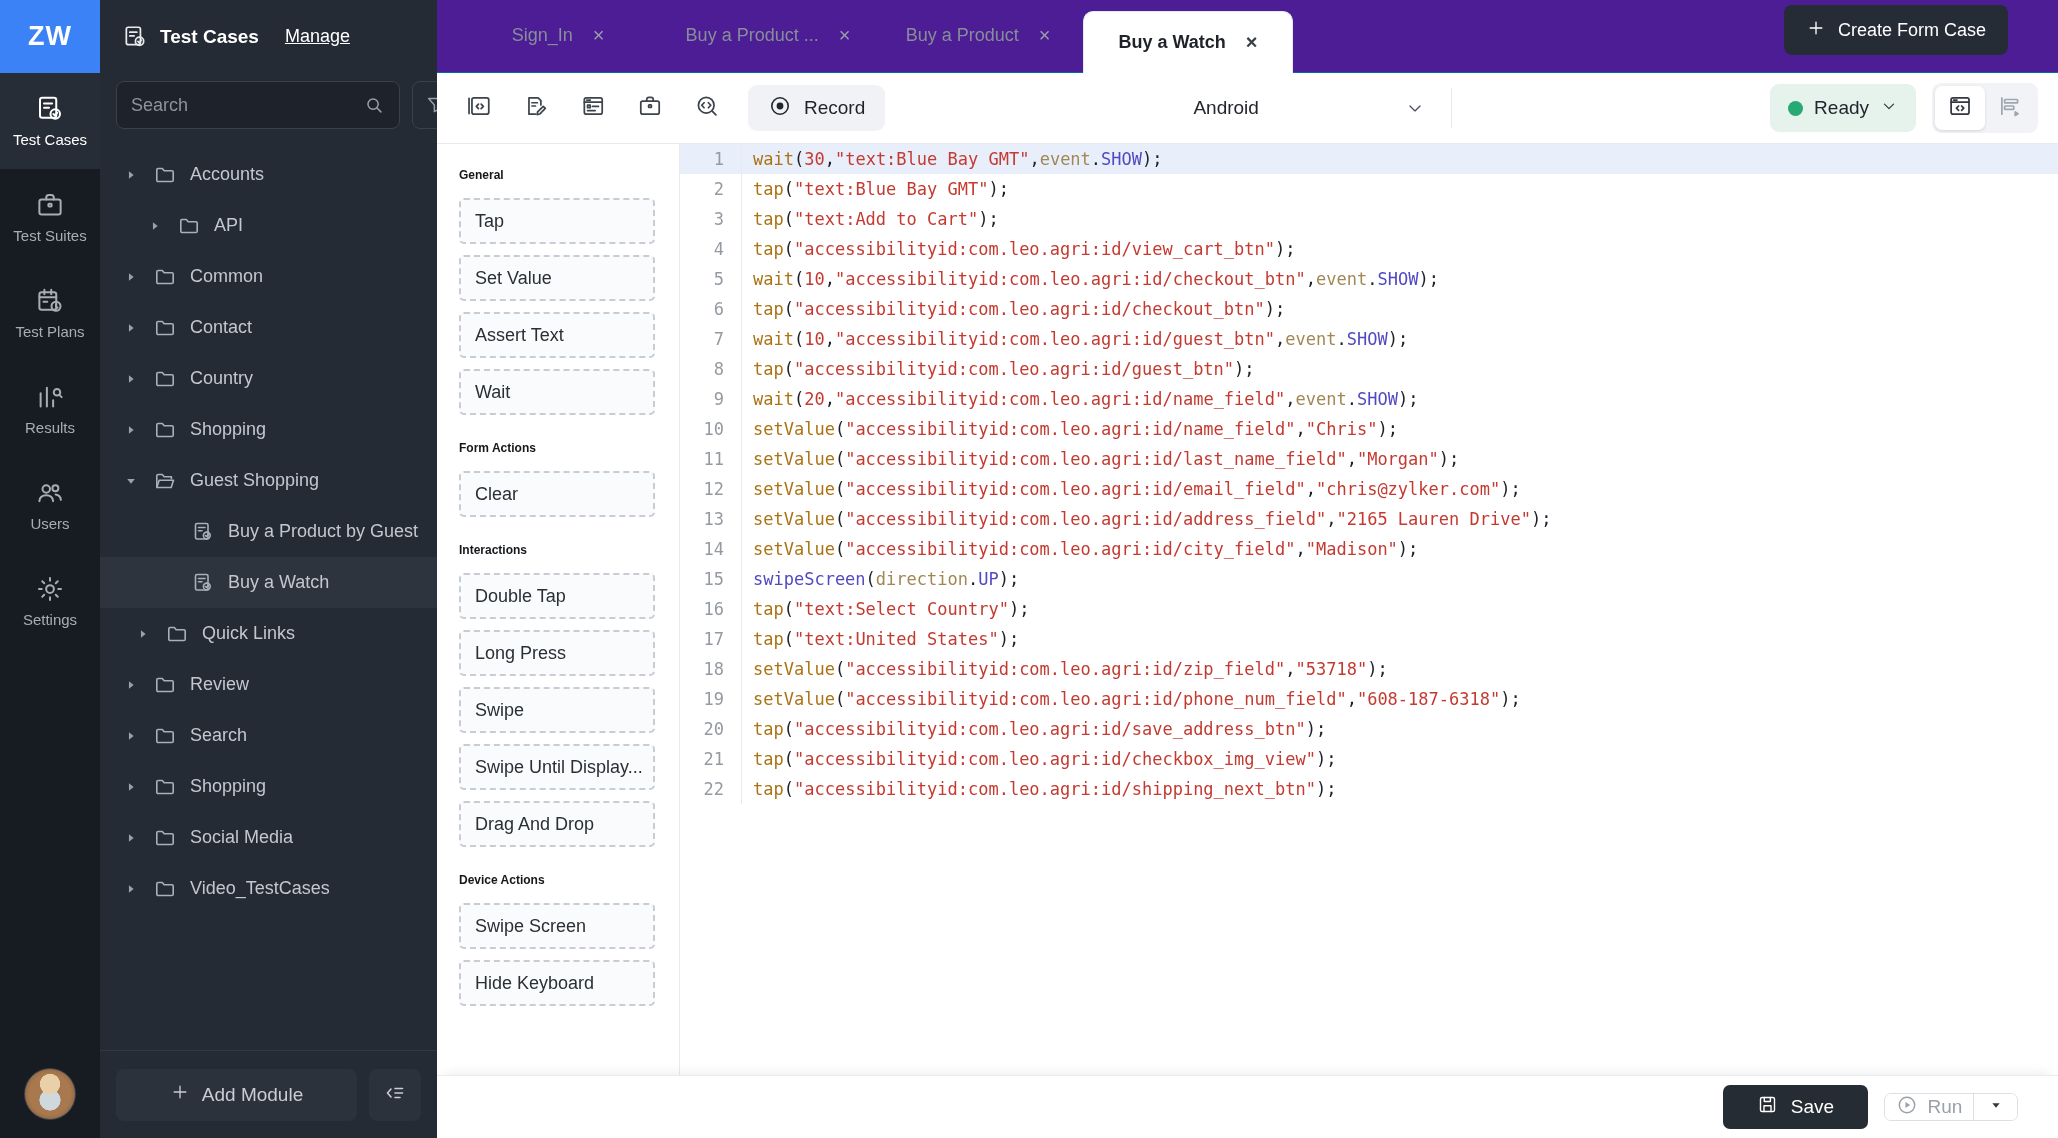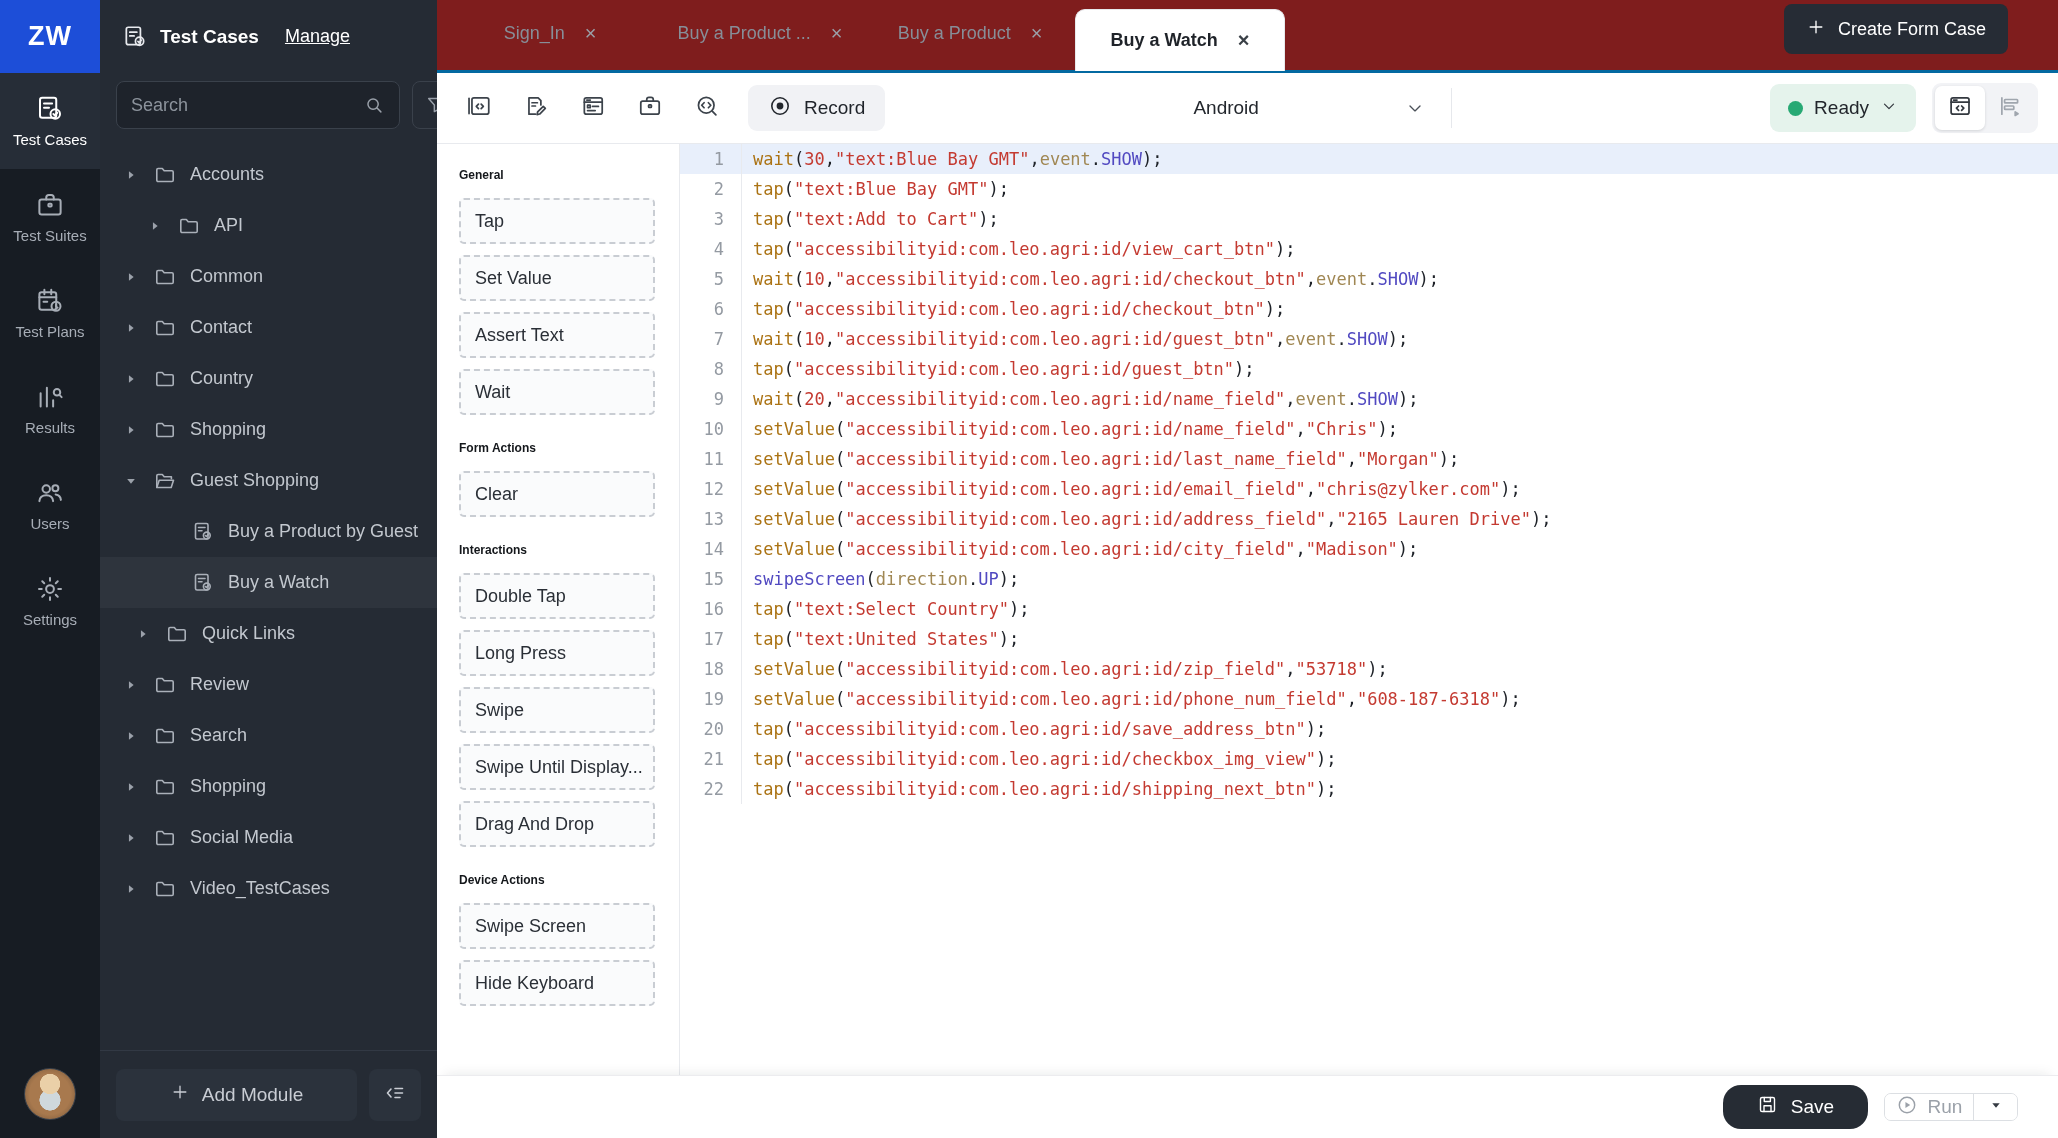--- a/index.html
+++ b/index.html
@@ -2,21 +2,21 @@
 <html><head>
 <meta charset="utf-8">
 <style>
   * { margin:0; padding:0; box-sizing:border-box; }
   html,body { background:#fff; }
   .app { width:2058px; height:1138px; display:flex; overflow:hidden;
          font-family:"Liberation Sans", sans-serif; color:#1d2127; }
 
   
   .rail { width:100px; background:#171c23; display:flex; flex-direction:column; flex-shrink:0; }
-  .logo { height:73px; background:#1d4ed8; color:#fff; display:flex; align-items:center; justify-content:center;
+  .logo { height:73px; background:#3b82f6; color:#fff; display:flex; align-items:center; justify-content:center;
           font-size:27px; font-weight:bold; letter-spacing:1px; }
   .rail-item { height:96px; display:flex; flex-direction:column; align-items:center; justify-content:center;
                gap:7px; color:#a7adb6; cursor:pointer; }
   .rail-item.active { background:#262d37; color:#ffffff; }
   .rail-item .ric { width:30px; height:30px; }
   .rail-item .ric svg { width:30px; height:30px; }
   .rail-label { font-size:15px; }
   .rail-spacer { flex:1; }
   .avatar { width:52px; height:52px; border-radius:50%; margin:0 auto 18px auto; flex-shrink:0;
             background:
@@ -52,22 +52,22 @@
                padding:0 16px; gap:12px; flex-shrink:0; }
   .add-module { flex:1; height:52px; background:#2b323c; border-radius:8px; display:flex; align-items:center;
                 justify-content:center; gap:12px; font-size:19px; color:#c9cdd4; cursor:pointer; }
   .add-module svg { width:20px; height:20px; }
   .sb-collapse { width:52px; height:52px; background:#2b323c; border-radius:8px; display:flex;
                  align-items:center; justify-content:center; color:#c9cdd4; cursor:pointer; }
   .sb-collapse svg { width:24px; height:24px; }
 
   
   .main { flex:1; display:flex; flex-direction:column; min-width:0; }
-  .tabstrip { height:73px; background:#7f1d1d; border-bottom:3px solid #0369a1; display:flex;
-              align-items:flex-end; padding-left:8px; flex-shrink:0; }
+  .tabstrip { height:73px; background:#4c1d95; border-bottom:1px solid #0369a1; display:flex;
+              align-items:flex-end; padding-left:16px; flex-shrink:0; }
   .tab { width:210px; height:73px; display:flex; align-items:center; justify-content:center; gap:20px;
          color:#878e98; font-size:18px; cursor:pointer; }
   .tab .tab-close { font-size:20px; color:#9aa0a8; cursor:pointer; }
   .tab.active { height:62px; background:#fff; border:1px solid #e7e9ec; border-bottom:none;
                 border-radius:10px 10px 0 0; color:#1f2329; font-weight:bold; margin-bottom:-1px; }
   .tab.active .tab-close { color:#3a4047; }
   .tab-fill { flex:1; }
   .create-btn { height:50px; background:#262c35; color:#fff; border-radius:8px; display:flex;
                 align-items:center; gap:12px; padding:0 22px; font-size:18px; margin:0 50px 12px 0;
                 cursor:pointer; flex-shrink:0; }
@@ -107,21 +107,21 @@
 
   .editor { flex:1; overflow:hidden; font-family:"DejaVu Sans Mono", monospace; font-size:17px; position:relative; }
   .code-row { display:flex; height:30px; line-height:30px; }
   .code-row.active { background:#e8effb; }
   .gutter { width:62px; flex-shrink:0; text-align:right; padding-right:17px; color:#949aa2;
             border-right:1px solid #e8eaee; font-size:17px; }
   .codeline { padding-left:11px; white-space:pre; color:#1d2127; }
 
   .footer { height:63px; background:#fff; border-top:1px solid #ececef; box-shadow:0 -8px 12px -8px rgba(20,25,32,.10);
             display:flex; align-items:center; justify-content:flex-end; padding-right:40px; gap:16px; flex-shrink:0; }
-  .save-btn { width:145px; height:44px; background:#262c34; color:#fff; border-radius:18px; display:flex;
+  .save-btn { width:145px; height:44px; background:#262c34; color:#fff; border-radius:7px; display:flex;
               align-items:center; justify-content:center; gap:13px; font-size:19px; cursor:pointer; }
   .save-btn svg { width:21px; height:21px; }
   .run-split { height:28px; display:flex; border:1px solid #dcdfe3; border-radius:7px; overflow:hidden; }
   .run-btn { width:88px; display:flex; align-items:center; justify-content:center; gap:10px; font-size:19px;
              color:#9ba1a9; cursor:pointer; background:#fff; }
   .run-btn svg { width:22px; height:22px; }
   .run-caret { width:44px; display:flex; align-items:center; justify-content:center; border-left:1px solid #dcdfe3;
                color:#343a42; cursor:pointer; background:#fff; }
   .run-caret svg { width:16px; height:16px; }
 </style>

